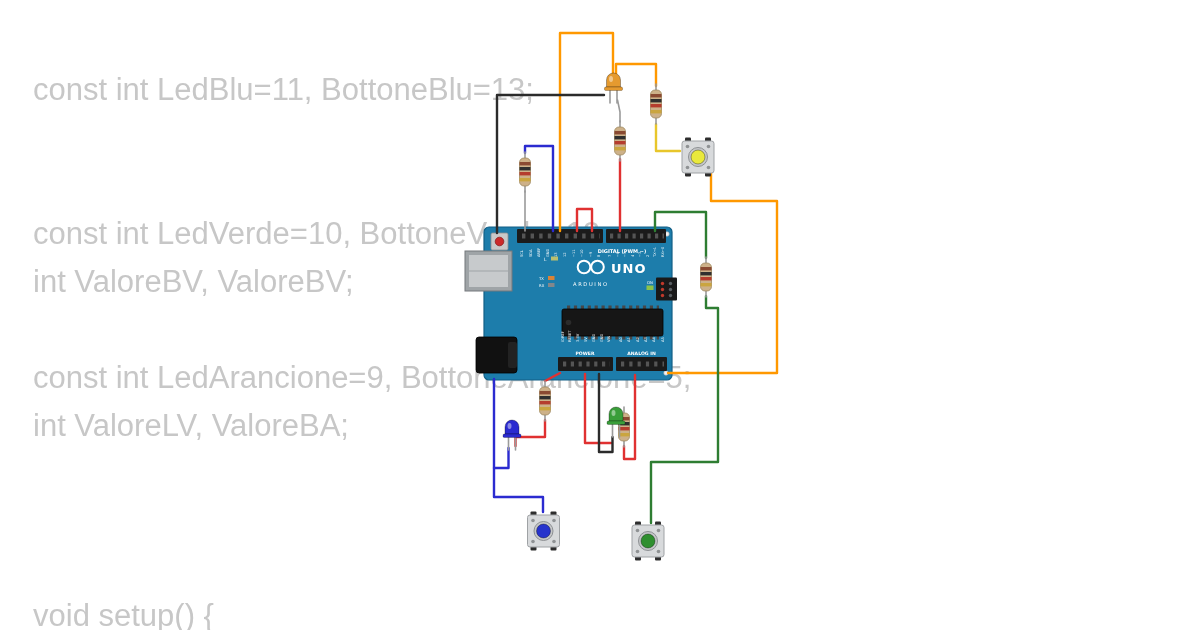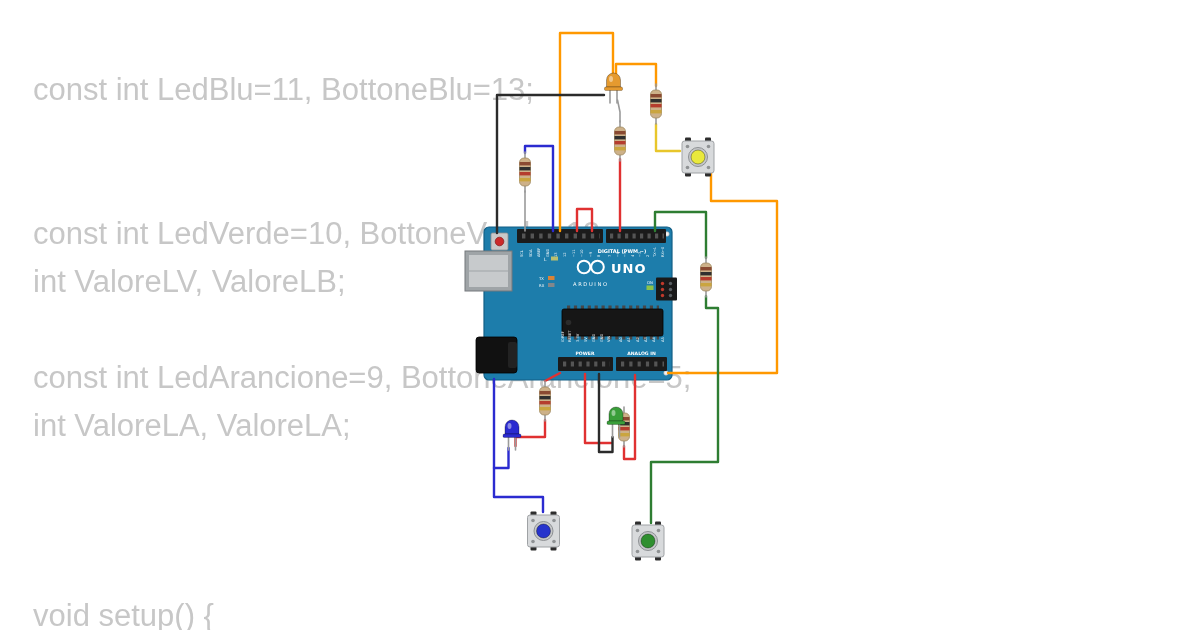--- a/index.html
+++ b/index.html
@@ -15,23 +15,23 @@
   .board-text { fill:#ffffff; font-family:"DejaVu Sans", sans-serif; }
 </style>
 </head>
 <body>
 
 <div class="stage">
 
   <div class="code-layer">
     <div class="code-line" style="top:72px">const int LedBlu=11, BottoneBlu=13;</div>
     <div class="code-line" style="top:216px">const int LedVerde=10, BottoneVerde=12;</div>
-    <div class="code-line" style="top:264px">int ValoreLV, ValoreLB;</div>
+    <div class="code-line" style="top:264px">int ValoreBV, ValoreBV;</div>
     <div class="code-line" style="top:360px">const int LedArancione=9, BottoneArancione=5;</div>
-    <div class="code-line" style="top:408px">int ValoreLA, ValoreLA;</div>
+    <div class="code-line" style="top:408px">int ValoreLV, ValoreBA;</div>
     <div class="code-line" style="top:598px">void setup() {</div>
   </div>
 
   <svg class="circuit" viewBox="0 0 1200 630">
     <defs>
       <g id="def-res">
         <line x1="0" y1="-20" x2="0" y2="20" class="lead"></line>
         <rect x="-5.5" y="-14" width="11" height="28" rx="4.5" fill="currentColor" stroke="#a08a62" stroke-width="0.8"></rect>
         <rect x="-5.5" y="-10" width="11" height="3.4" fill="#8a4a32"></rect>
         <rect x="-5.5" y="-5" width="11" height="3.4" fill="#2f2f2f"></rect>

